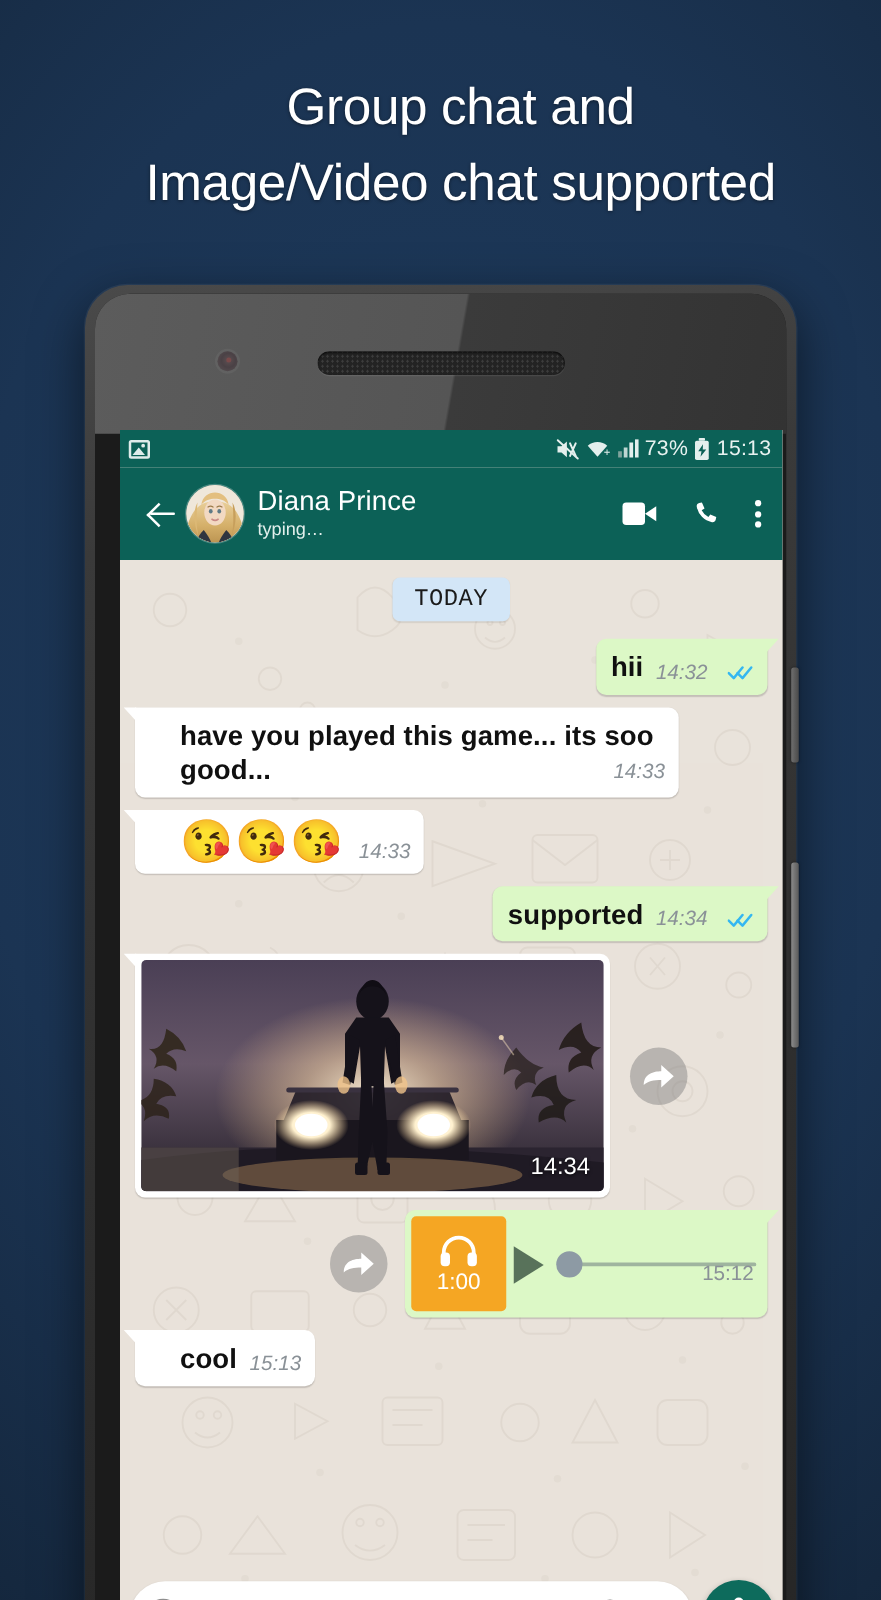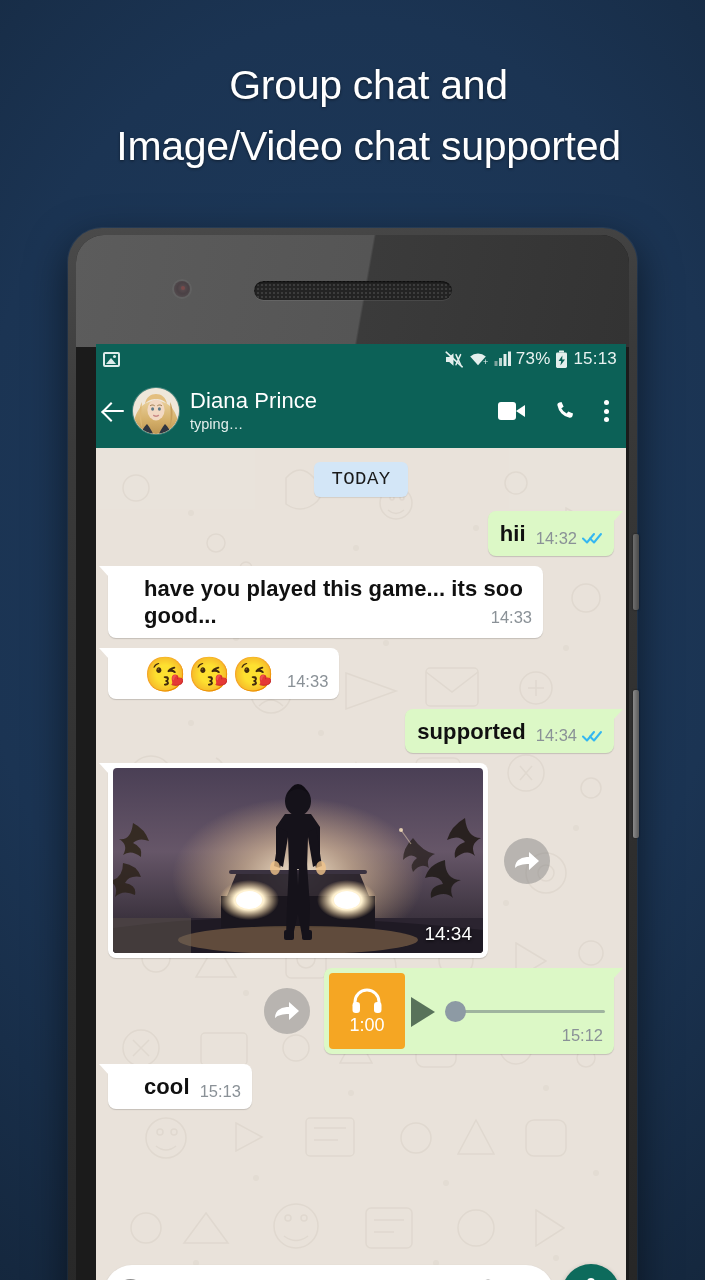--- a/index.html
+++ b/index.html
@@ -93,21 +93,21 @@
   }
   .icon-photo:after{
     content:"";position:absolute;right:2px;top:1px;width:3px;height:3px;
     border-radius:50%;background:#dfeceb;
   }
   .pct { font-size:17px; }
 
   
   .appbar {
     height:74px; background:#0c6157; display:flex; align-items:center;
-    padding:0 12px 0 5px; color:#fff;
+    padding:0 12px 0 21px; color:#fff;
   }
   .back-arrow { width:26px;height:26px;position:relative;flex:none;margin-right:6px;cursor:pointer;}
   .back-arrow:before{
     content:"";position:absolute;left:3px;top:12px;width:20px;height:2.4px;background:#fff;border-radius:1px;
   }
   .back-arrow:after{
     content:"";position:absolute;left:3px;top:7px;width:12px;height:12px;
     border-left:2.4px solid #fff;border-bottom:2.4px solid #fff;transform:rotate(45deg);
   }
   .avatar {
@@ -160,21 +160,21 @@
   .bubble.in:before{
     content:"";position:absolute;left:-9px;top:0;width:0;height:0;
     border-top:11px solid #ffffff;border-left:10px solid transparent;
   }
   .bubble.out:before{
     content:"";position:absolute;right:-9px;top:0;width:0;height:0;
     border-top:11px solid #dcf8c6;border-right:10px solid transparent;
   }
 
   .txt { font-size:22px; color:#101010; line-height:1.25; letter-spacing:.1px;font-weight:bold; }
-  .meta { display:inline-flex; align-items:center; gap:5px; vertical-align:baseline; margin-left:10px; }
+  .meta { display:inline-flex; align-items:center; gap:16px; vertical-align:baseline; margin-left:10px;font-style:italic; }
   .time { font-size:16.5px; color:#8a9197; white-space:nowrap; }
   .ticks { display:inline-block; width:21px; height:14px; position:relative; }
   .ticks svg{position:absolute;left:0;top:0;}
 
   .oneline { display:flex; align-items:flex-end; }
   .wrapline .meta { float:right; margin-top:6px; }
 
   .emoji-line { font-size:34px; line-height:1; letter-spacing:2px; }
 
   
@@ -215,21 +215,21 @@
   }
   .audio-dur { font-size:18px; line-height:1; }
   .audio-right { flex:1; padding:0 8px 0 9px; position:relative; height:76px; }
   .play-tri {
     position:absolute; left:6px; top:24px; width:0;height:0;
     border-top:15px solid transparent;border-bottom:15px solid transparent;
     border-left:24px solid #58725a; cursor:pointer;
   }
   .seek { position:absolute; left:44px; right:4px; top:37px; height:3px; background:#9fb49f; border-radius:2px; }
   .seek-knob { position:absolute; left:-4px; top:-9px; width:21px;height:21px;border-radius:50%;background:#8d9aa4; cursor:pointer;}
-  .audio-time { position:absolute; right:6px; bottom:4px; font-size:16.5px; color:#8a9197; }
+  .audio-time { position:absolute; right:6px; bottom:20px; font-size:16.5px; color:#8a9197; }
 
   
   .inputbar {
     position:absolute; left:0; bottom:0; width:530px; height:64px;
     display:flex; align-items:center; padding:0 6px 0 8px;
   }
   .input-pill {
     flex:1; height:56px; background:#fff; border-radius:28px;
     display:flex; align-items:center; padding:0 14px 0 12px;
     box-shadow:0 1px 2px rgba(0,0,0,.2);

